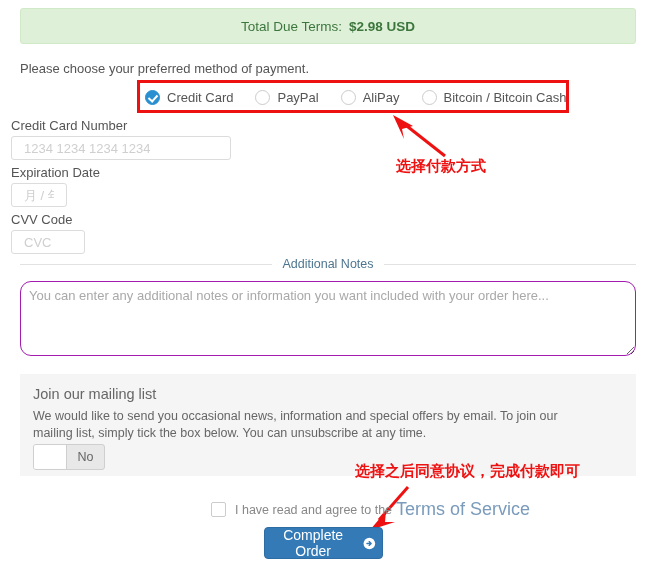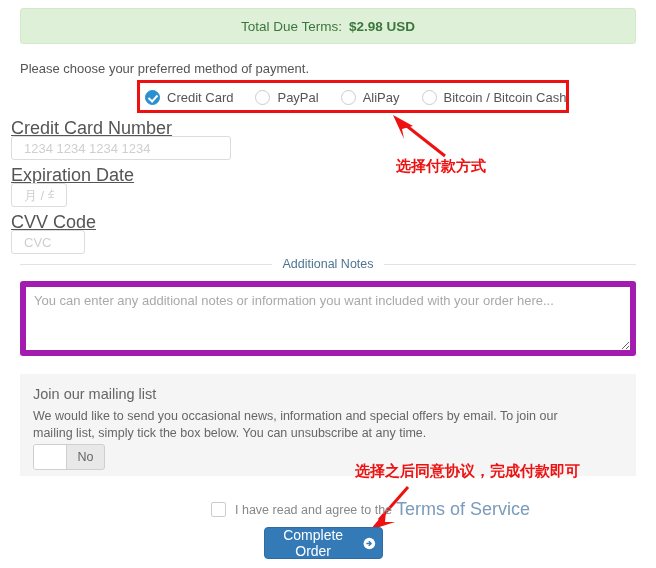--- a/index.html
+++ b/index.html
@@ -126,23 +126,22 @@
     font-size: 15px;
   }
   .annot-arrow {
     position: absolute;
   }
 
   
   .field-label {
     position: absolute;
     left: 11px;
-    font-size: 18px;
-    color: #555555;
-    text-decoration: underline;
+    font-size: 13px;
+    color: #555555;
   }
   .text-input {
     position: absolute;
     left: 11px;
     background: #ffffff;
     border: 1px solid #dcdcdc;
     border-radius: 3px;
     box-sizing: border-box;
     font-family: "Liberation Sans", sans-serif;
     font-size: 13px;
@@ -179,22 +178,22 @@
     color: #4d7590;
     font-size: 12.5px;
     white-space: nowrap;
   }
   #notes-area {
     position: absolute;
     left: 20px;
     top: 281px;
     width: 616px;
     height: 75px;
-    border: 6px solid #a21caf;
-    border-radius: 3px;
+    border: 1px solid #a21caf;
+    border-radius: 11px;
     box-sizing: border-box;
     font-family: "Liberation Sans", sans-serif;
     font-size: 13px;
     color: #555555;
     padding: 6px 8px;
     resize: vertical;
     outline: none;
     background: #ffffff;
   }
   #notes-area::placeholder { color: #a9a9a9; }

